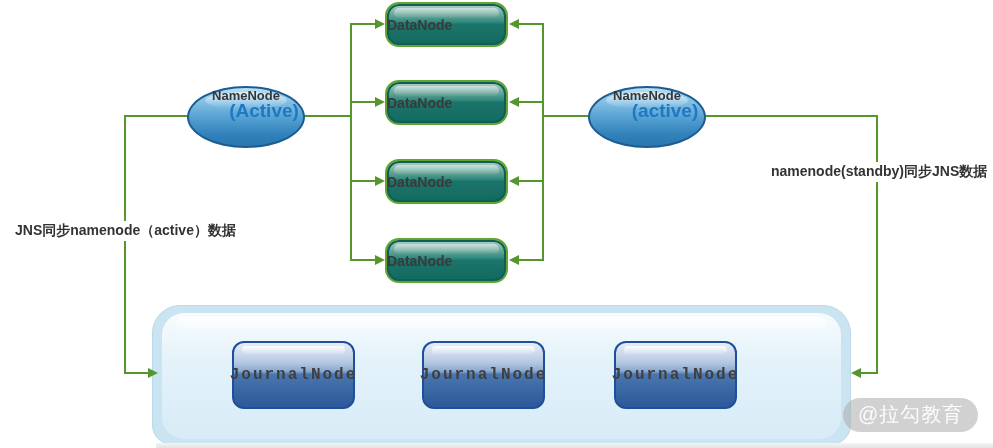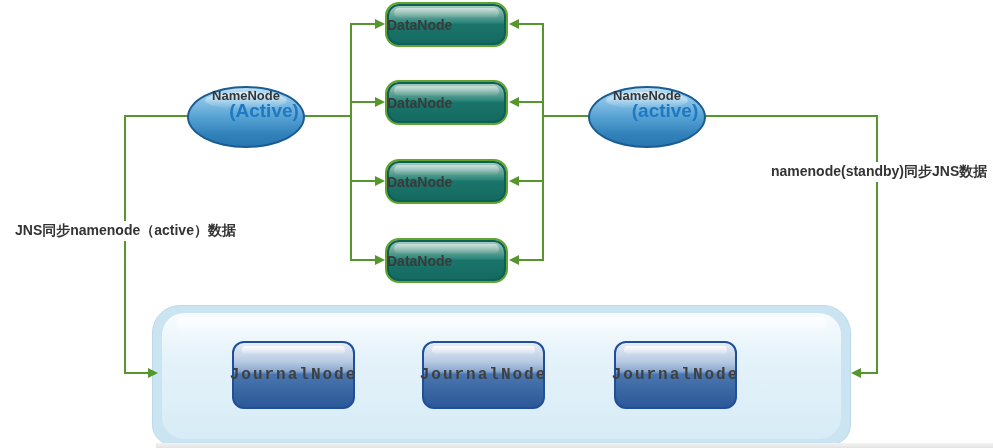--- a/index.html
+++ b/index.html
@@ -136,14 +136,15 @@
   <div class="namenode" style="left:588px;">
     <span class="nn-title">NameNode</span>
     <span class="nn-sub">(active)</span>
   </div>
 
   <div class="side-label" style="left:12px;top:221px;">JNS同步namenode（active）数据</div>
   <div class="side-label" style="left:768px;top:162px;">namenode(standby)同步JNS数据</div>
 
   <div class="bottom-strip"></div>
 
+  <div class="watermark">@拉勾教育</div>
 
 </div>
 
 </body></html>

